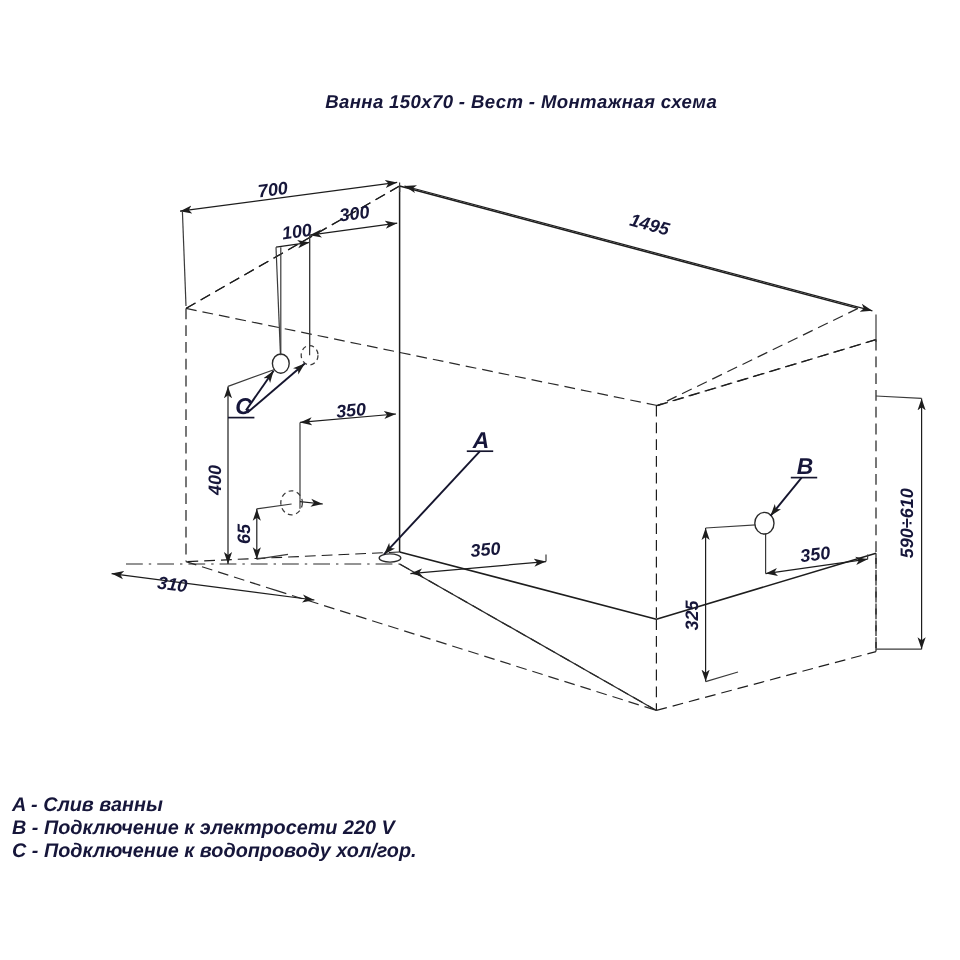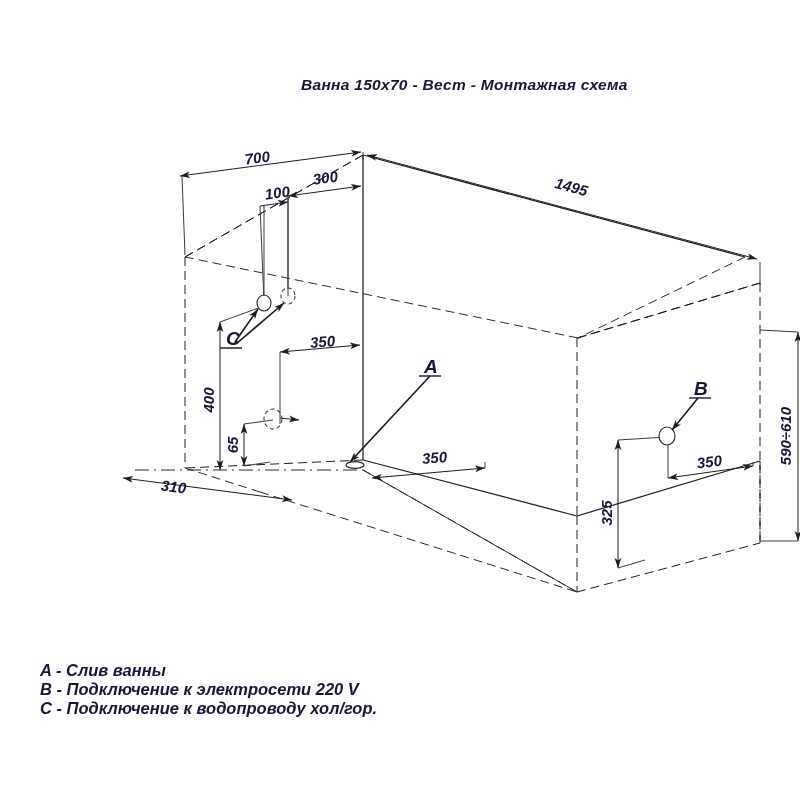--- a/index.html
+++ b/index.html
@@ -13,21 +13,20 @@
     height: 800px;
     overflow: hidden;
     font-family: "Liberation Sans", sans-serif;
     color: #1a1a2e;
   }
   #sheet {
     position: relative;
     width: 636px;
     height: 800px;
     background: #ffffff;
-    margin-left: 30px;
   }
   #drawing {
     position: absolute;
     left: 0;
     top: 0;
     width: 800px;
     height: 800px;
     display: block;
   }
   .ttl {

